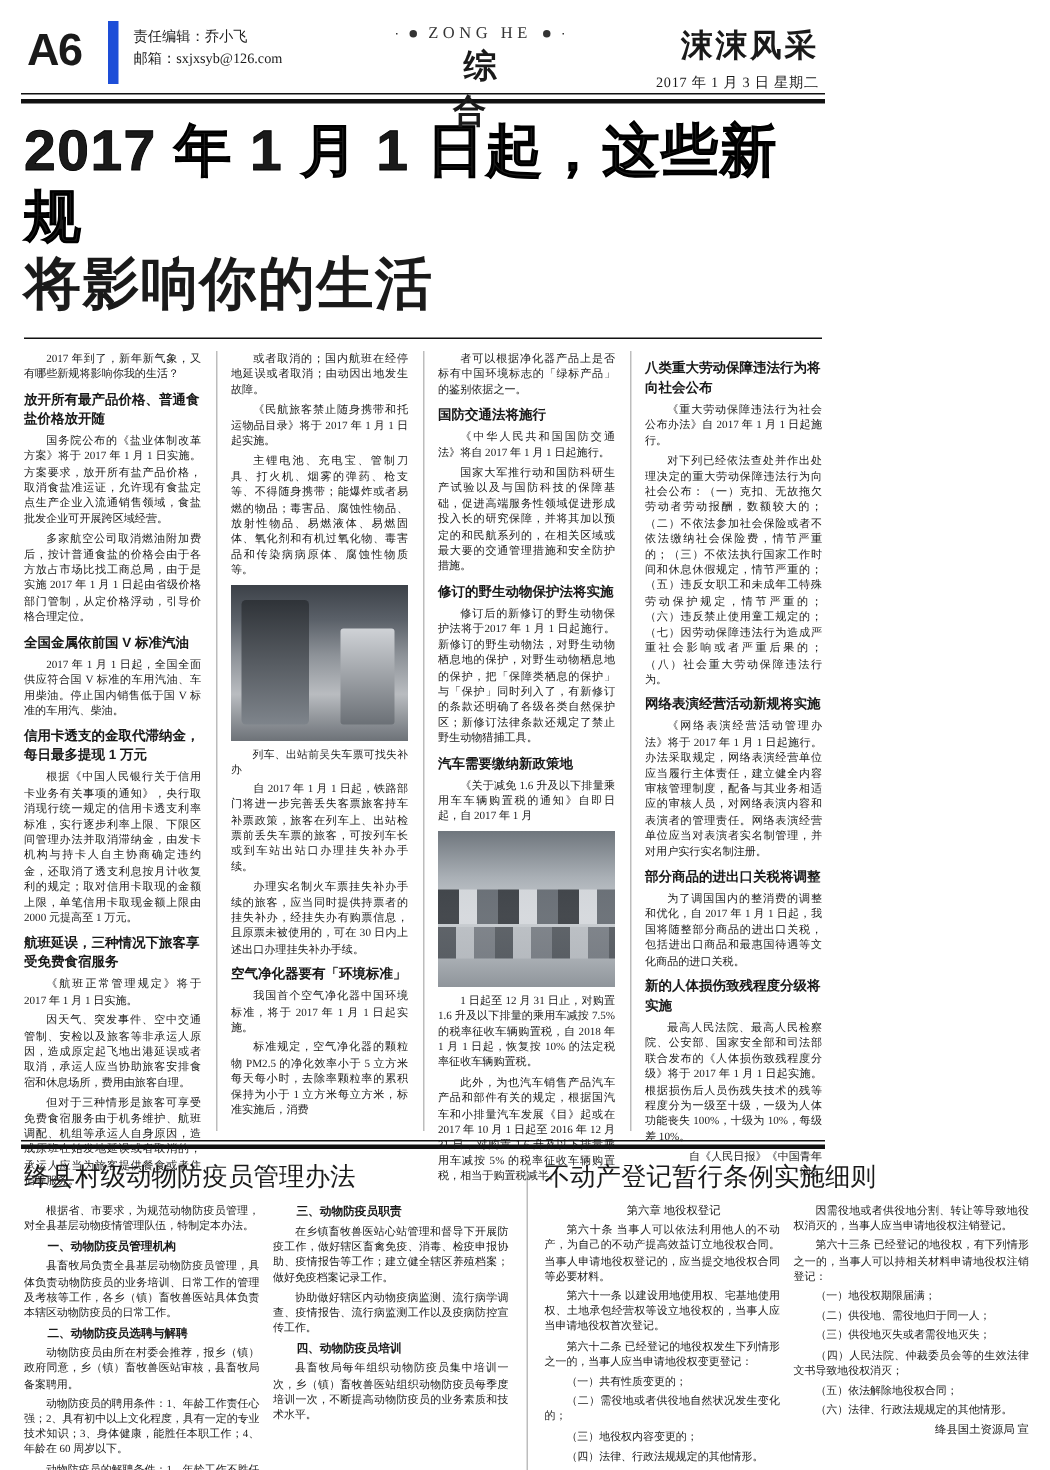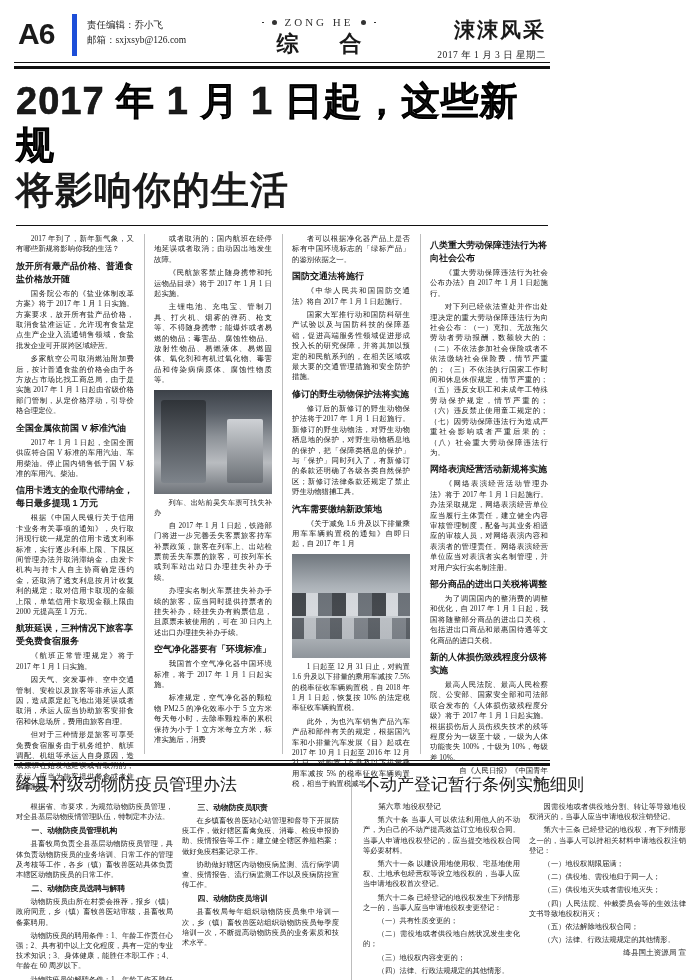--- a/index.html
+++ b/index.html
@@ -33,21 +33,21 @@
   }
   .mast-page-no {
     font-family: "Liberation Sans", sans-serif;
     font-weight: bold;
     font-size: 30px;
     line-height: 40px;
     width: 54px;
     letter-spacing: -1px;
   }
   .mast-editor {
-    border-left: 5px solid #1d4ed8;
+    border-left: 7px solid #1d4ed8;
     padding-left: 10px;
     font-size: 9.5px;
     line-height: 15px;
     width: 175px;
     padding-top: 4px;
   }
   .mast-center {
     flex: 1;
     text-align: center;
     position: relative;
@@ -269,20 +269,21 @@
     text-indent: 2em;
   }
   .b-sub {
     font-weight: bold;
     font-size: 7.8px;
     line-height: 11px;
     margin: 4px 0 3px 0;
     text-indent: 0;
   }
   .b-center {
+    text-align: center;
     font-size: 7.6px;
     text-indent: 0;
     margin-top: 5px;
   }
   .b-foot {
     text-align: center;
     font-size: 10px;
     margin-top: 4px;
   }
   .b-foot-r {

